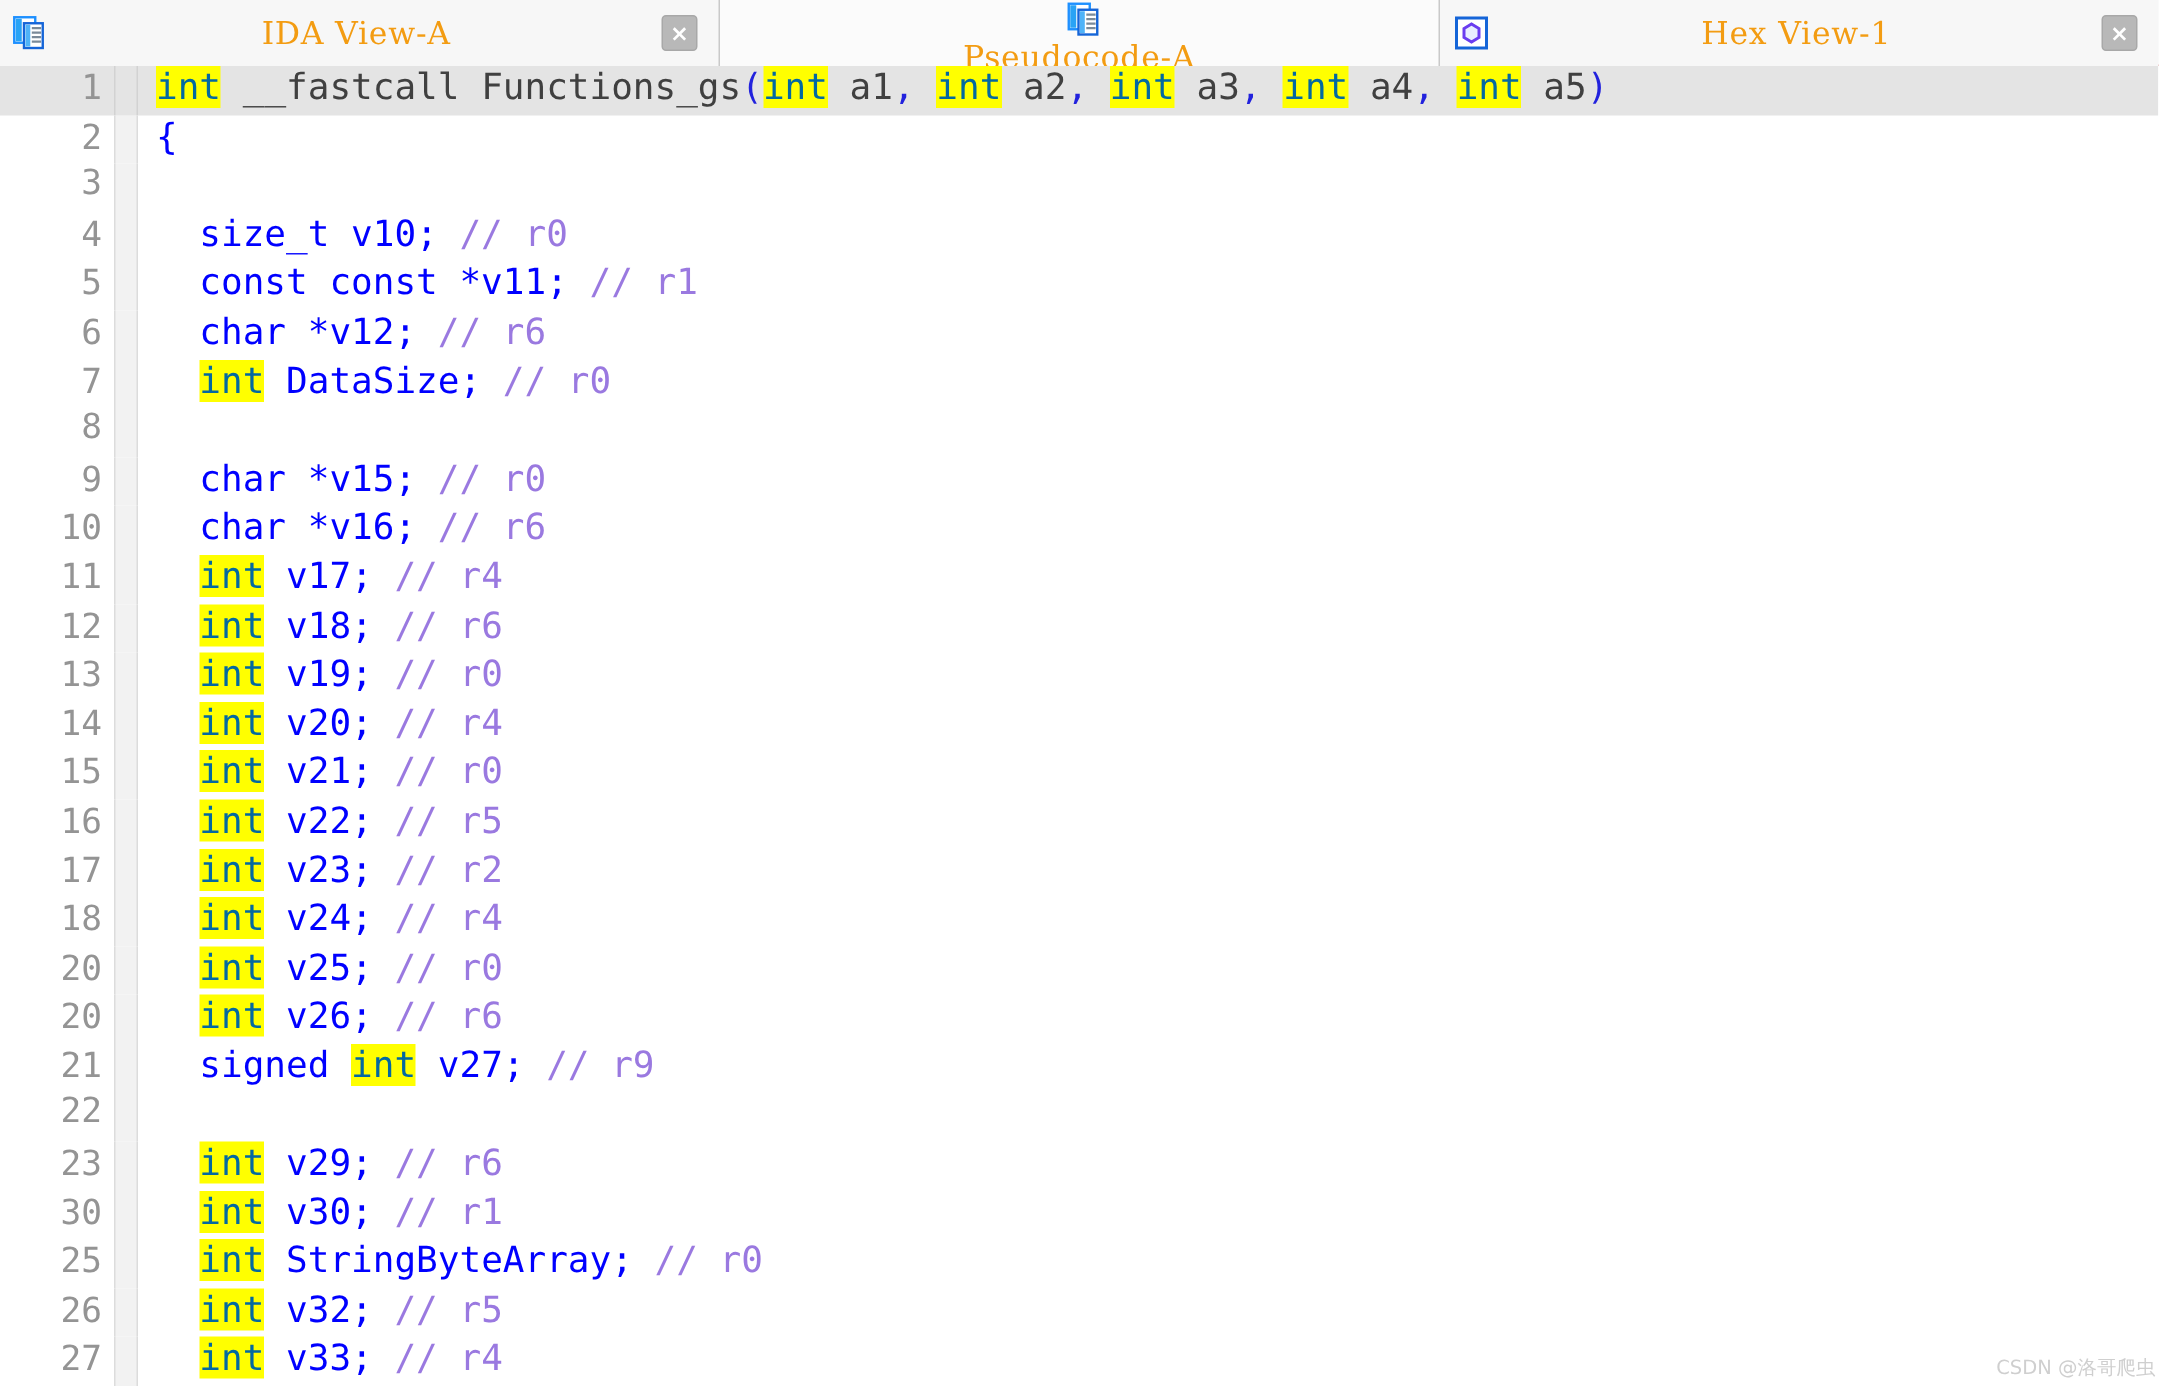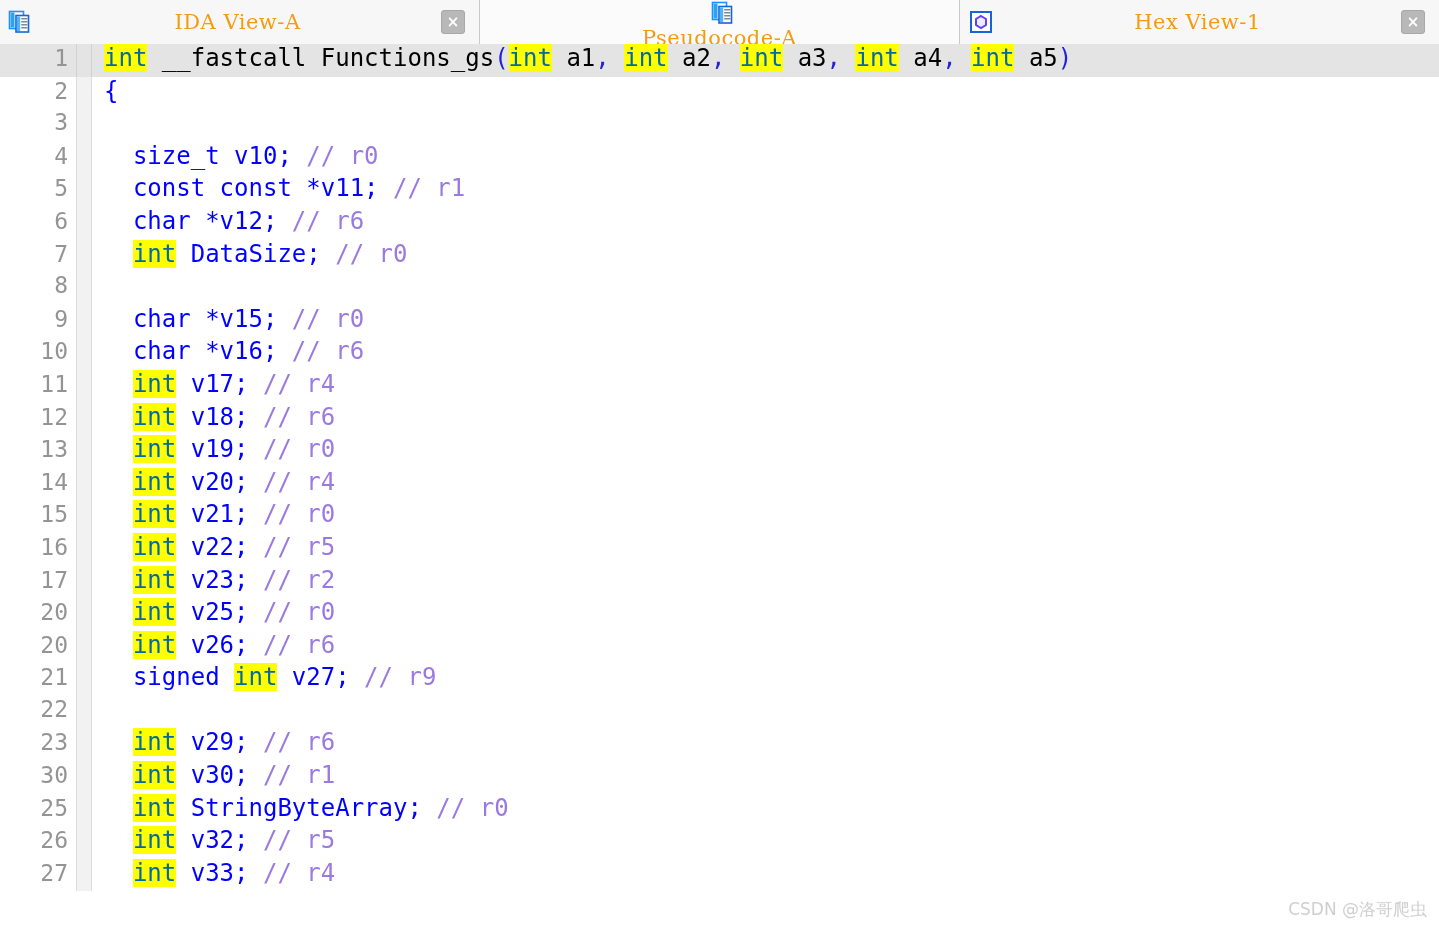--- a/index.html
+++ b/index.html
@@ -121,31 +121,31 @@
     border-right-color: #d2d2d2;
   }
   .code-text {
     padding-left: 12px;
     flex: 1 1 auto;
   }
 
   
   .t-kw    { color: #0000ff; }
   .t-cmt   { color: #9a79e0; }
-  .t-dim   { color: #000000; }
+  .t-dim   { color: #404040; }
   .t-paren { color: #2222dd; }
   .hl      { background: #ffff00; color: #0369a1; }
 
   
   #watermark {
     position: absolute;
-    right: 12px;
+    right: 2px;
     bottom: 8px;
     font-family: "DejaVu Sans", "Liberation Sans", sans-serif;
-    font-size: 17px;
+    font-size: 13px;
     color: #cfcfcf;
     user-select: none;
   }
 </style>
 </head>
 <body>
 
 <div id="tabbar">
     <div class="tab tab-ida">
       <span class="tab-icon"><svg width="26" height="26" viewBox="0 0 26 26">
@@ -196,20 +196,21 @@
     <div class="code-line"><span class="lineno">8</span><span class="gutter"></span></div>
     <div class="code-line"><span class="lineno">9</span><span class="gutter"></span><span class="code-text"><span class="t-kw">  char *v15;</span><span class="t-cmt"> // </span><span class="t-cmt">r0</span></span></div>
     <div class="code-line"><span class="lineno">10</span><span class="gutter"></span><span class="code-text"><span class="t-kw">  char *v16;</span><span class="t-cmt"> // </span><span class="t-cmt">r6</span></span></div>
     <div class="code-line"><span class="lineno">11</span><span class="gutter"></span><span class="code-text"><span class="t-kw">  </span><span class="hl">int</span><span class="t-kw"> v17;</span><span class="t-cmt"> // </span><span class="t-cmt">r4</span></span></div>
     <div class="code-line"><span class="lineno">12</span><span class="gutter"></span><span class="code-text"><span class="t-kw">  </span><span class="hl">int</span><span class="t-kw"> v18;</span><span class="t-cmt"> // </span><span class="t-cmt">r6</span></span></div>
     <div class="code-line"><span class="lineno">13</span><span class="gutter"></span><span class="code-text"><span class="t-kw">  </span><span class="hl">int</span><span class="t-kw"> v19;</span><span class="t-cmt"> // </span><span class="t-cmt">r0</span></span></div>
     <div class="code-line"><span class="lineno">14</span><span class="gutter"></span><span class="code-text"><span class="t-kw">  </span><span class="hl">int</span><span class="t-kw"> v20;</span><span class="t-cmt"> // </span><span class="t-cmt">r4</span></span></div>
     <div class="code-line"><span class="lineno">15</span><span class="gutter"></span><span class="code-text"><span class="t-kw">  </span><span class="hl">int</span><span class="t-kw"> v21;</span><span class="t-cmt"> // </span><span class="t-cmt">r0</span></span></div>
     <div class="code-line"><span class="lineno">16</span><span class="gutter"></span><span class="code-text"><span class="t-kw">  </span><span class="hl">int</span><span class="t-kw"> v22;</span><span class="t-cmt"> // </span><span class="t-cmt">r5</span></span></div>
     <div class="code-line"><span class="lineno">17</span><span class="gutter"></span><span class="code-text"><span class="t-kw">  </span><span class="hl">int</span><span class="t-kw"> v23;</span><span class="t-cmt"> // </span><span class="t-cmt">r2</span></span></div>
+    <div class="code-line"><span class="lineno">18</span><span class="gutter"></span><span class="code-text"><span class="t-kw">  </span><span class="hl">int</span><span class="t-kw"> v24;</span><span class="t-cmt"> // </span><span class="t-cmt">r4</span></span></div>
     <div class="code-line"><span class="lineno">20</span><span class="gutter"></span><span class="code-text"><span class="t-kw">  </span><span class="hl">int</span><span class="t-kw"> v25;</span><span class="t-cmt"> // </span><span class="t-cmt">r0</span></span></div>
     <div class="code-line"><span class="lineno">20</span><span class="gutter"></span><span class="code-text"><span class="t-kw">  </span><span class="hl">int</span><span class="t-kw"> v26;</span><span class="t-cmt"> // </span><span class="t-cmt">r6</span></span></div>
     <div class="code-line"><span class="lineno">21</span><span class="gutter"></span><span class="code-text"><span class="t-kw">  signed </span><span class="hl">int</span><span class="t-kw"> v27;</span><span class="t-cmt"> // </span><span class="t-cmt">r9</span></span></div>
     <div class="code-line"><span class="lineno">22</span><span class="gutter"></span></div>
     <div class="code-line"><span class="lineno">23</span><span class="gutter"></span><span class="code-text"><span class="t-kw">  </span><span class="hl">int</span><span class="t-kw"> v29;</span><span class="t-cmt"> // </span><span class="t-cmt">r6</span></span></div>
     <div class="code-line"><span class="lineno">30</span><span class="gutter"></span><span class="code-text"><span class="t-kw">  </span><span class="hl">int</span><span class="t-kw"> v30;</span><span class="t-cmt"> // </span><span class="t-cmt">r1</span></span></div>
     <div class="code-line"><span class="lineno">25</span><span class="gutter"></span><span class="code-text"><span class="t-kw">  </span><span class="hl">int</span><span class="t-kw"> StringByteArray;</span><span class="t-cmt"> // </span><span class="t-cmt">r0</span></span></div>
     <div class="code-line"><span class="lineno">26</span><span class="gutter"></span><span class="code-text"><span class="t-kw">  </span><span class="hl">int</span><span class="t-kw"> v32;</span><span class="t-cmt"> // </span><span class="t-cmt">r5</span></span></div>
     <div class="code-line"><span class="lineno">27</span><span class="gutter"></span><span class="code-text"><span class="t-kw">  </span><span class="hl">int</span><span class="t-kw"> v33;</span><span class="t-cmt"> // </span><span class="t-cmt">r4</span></span></div>
   </div>

